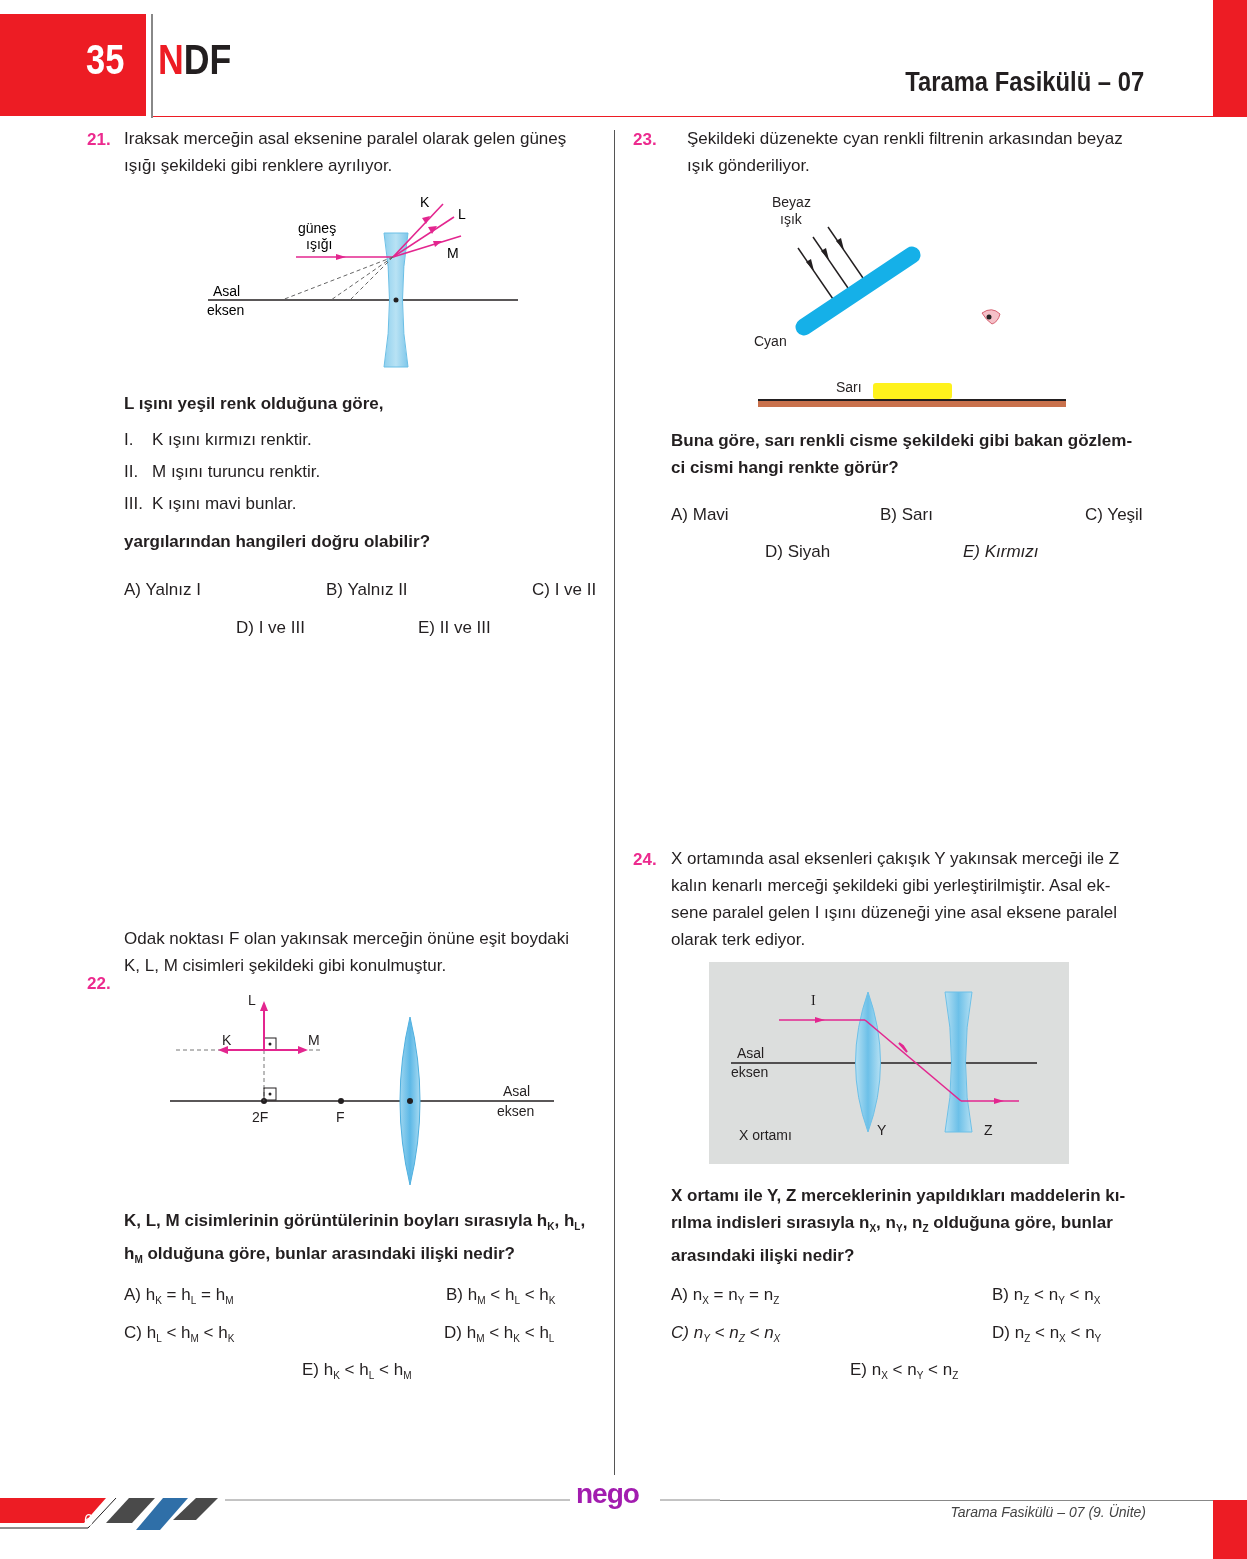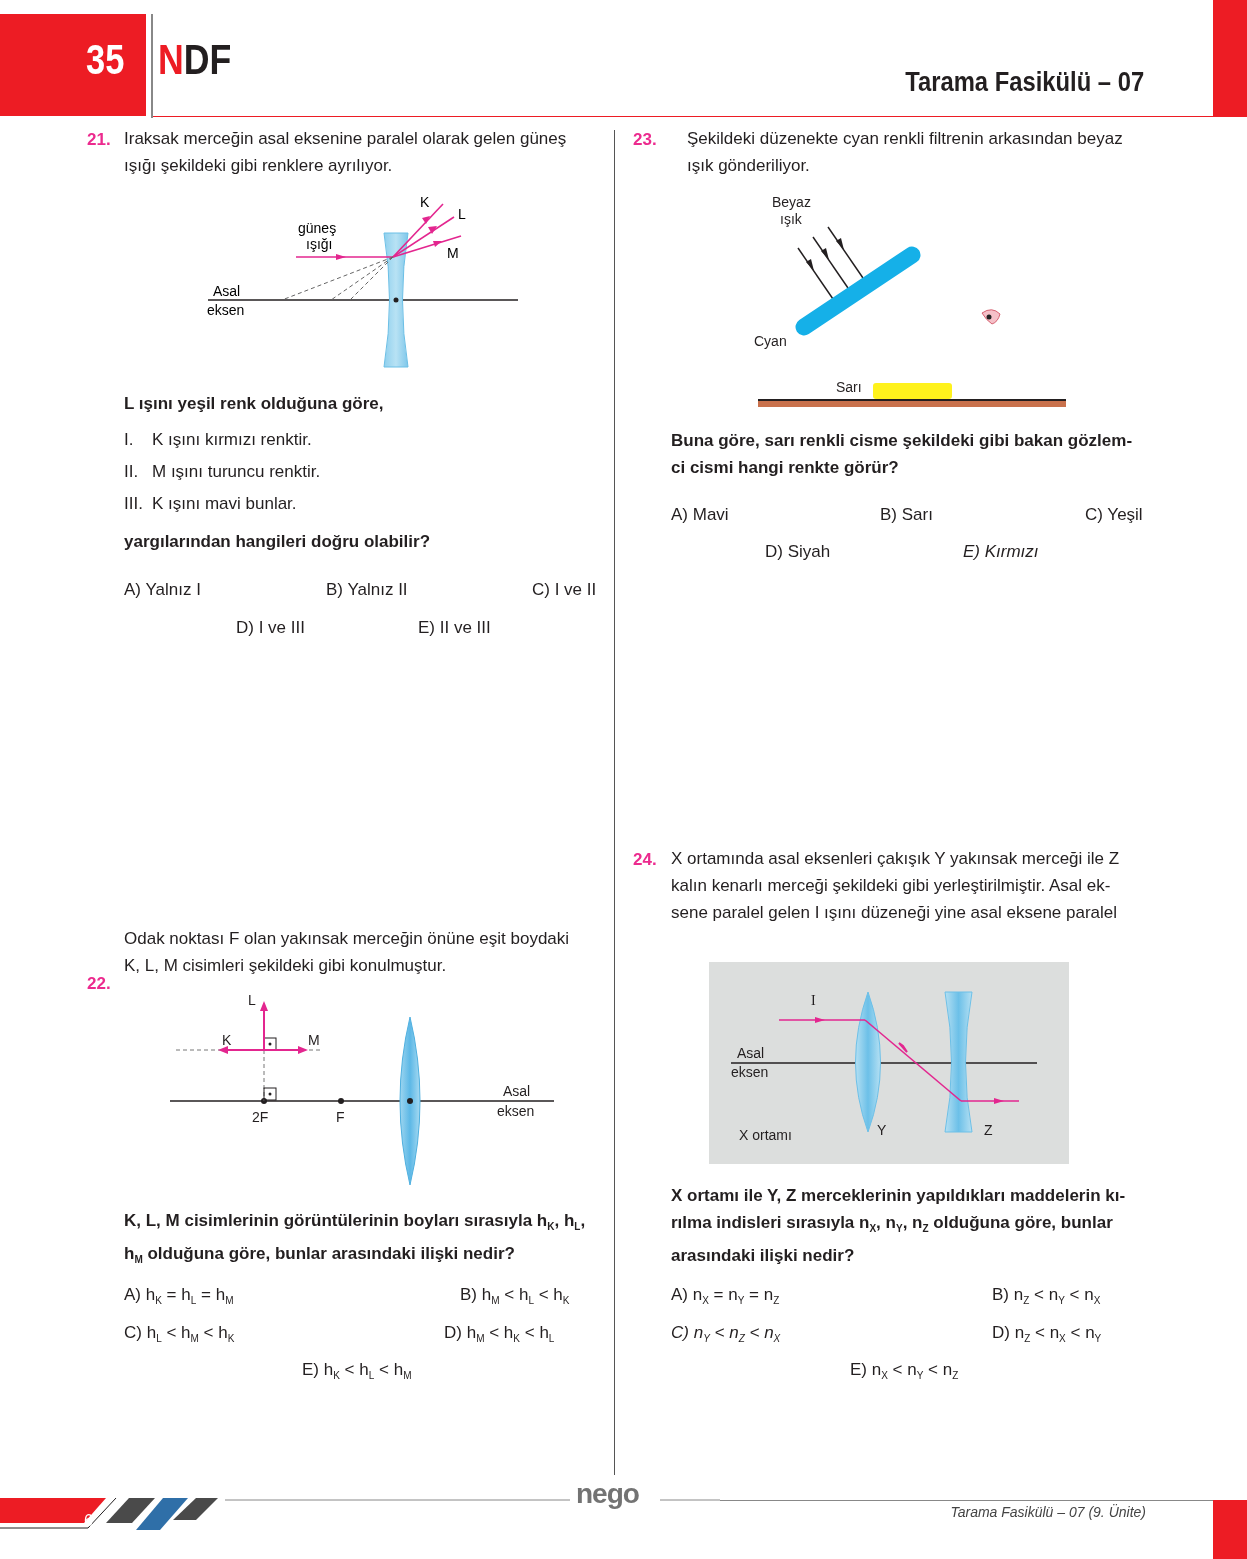--- a/index.html
+++ b/index.html
@@ -137,21 +137,21 @@
   <text x="176" y="137" font-size="14" fill="#231f20">F</text>
   <text x="343" y="111" font-size="14" fill="#231f20">Asal</text>
   <text x="337" y="131" font-size="14" fill="#231f20">eksen</text>
 </svg>
 
 <div class="abs text bold" style="left:124px;top:1207px;width:490px;">
   <div><span>K, L, M cisimlerinin görüntülerinin boyları sırasıyla h</span><sub class="s">K</sub>, h<sub class="s">L</sub>,</div>
   <div>h<sub class="s">M</sub> <span>olduğuna göre, bunlar arasındaki ilişki nedir?</span></div>
 </div>
 <div class="abs opt q22opt" style="left:124px;top:1285px;"><span>A) </span><span>h<sub class="s">K</sub></span><span> = </span><span>h<sub class="s">L</sub></span><span> = </span><span>h<sub class="s">M</sub></span></div>
-<div class="abs opt q22opt" style="left:460px;top:1285px;"><span>B) </span><span>h<sub class="s">M</sub></span><span> &lt; </span><span>h<sub class="s">L</sub></span><span> &lt; </span><span>h<sub class="s">K</sub></span></div>
+<div class="abs opt q22opt" style="left:446px;top:1285px;"><span>B) </span><span>h<sub class="s">M</sub></span><span> &lt; </span><span>h<sub class="s">L</sub></span><span> &lt; </span><span>h<sub class="s">K</sub></span></div>
 <div class="abs opt q22opt" style="left:124px;top:1323px;"><span>C) </span><span>h<sub class="s">L</sub></span><span> &lt; </span><span>h<sub class="s">M</sub></span><span> &lt; </span><span>h<sub class="s">K</sub></span></div>
 <div class="abs opt q22opt" style="left:444px;top:1323px;"><span>D) </span><span>h<sub class="s">M</sub></span><span> &lt; </span><span>h<sub class="s">K</sub></span><span> &lt; </span><span>h<sub class="s">L</sub></span></div>
 <div class="abs opt q22opt" style="left:302px;top:1360px;"><span>E) </span><span>h<sub class="s">K</sub></span><span> &lt; </span><span>h<sub class="s">L</sub></span><span> &lt; </span><span>h<sub class="s">M</sub></span></div>
 
 <div class="abs qnum" style="left:633px;top:130px;">23.</div>
 <div class="abs text" style="left:671px;top:125px;width:480px;margin-left:16px;">
   <div>Şekildeki düzenekte cyan renkli filtrenin arkasından beyaz</div>
   <div>ışık gönderiliyor.</div>
 </div>
 
@@ -184,20 +184,21 @@
 <div class="abs opt" style="left:880px;top:505px;">B) Sarı</div>
 <div class="abs opt" style="left:1085px;top:505px;">C) Yeşil</div>
 <div class="abs opt" style="left:765px;top:542px;">D) Siyah</div>
 <div class="abs opt" style="left:963px;top:542px;font-style:italic;">E) Kırmızı</div>
 
 <div class="abs qnum" style="left:633px;top:850px;">24.</div>
 <div class="abs text" style="left:671px;top:845px;width:480px;">
   <div>X ortamında asal eksenleri çakışık Y yakınsak merceği ile Z</div>
   <div>kalın kenarlı merceği şekildeki gibi yerleştirilmiştir. Asal ek-</div>
   <div>sene paralel gelen I ışını düzeneği yine asal eksene paralel</div>
+  <div>olarak terk ediyor.</div>
 </div>
 
 <svg class="abs" style="left:709px;top:962px;" width="360" height="202">
   <defs>
     <linearGradient id="lensg3" x1="0" x2="1">
         <stop offset="0" stop-color="#b5e0f3"></stop>
         <stop offset="0.5" stop-color="#6cc0e8"></stop>
         <stop offset="1" stop-color="#b5e0f3"></stop>
       </linearGradient>
   </defs>
@@ -233,15 +234,15 @@
 <svg class="abs" style="left:0;top:1490px;" width="720" height="50">
   <polygon points="0,8 106,8 84,33 0,33" fill="#ed1c24"></polygon>
   <polyline points="0,38 88,38 116,8" fill="none" stroke="#231f20" stroke-width="1"></polyline>
   <polygon points="129,8 155,8 132,33 106,33" fill="#4a4a4a"></polygon>
   <polygon points="163,8 188,8 160,40 136,40" fill="#2f6fa8"></polygon>
   <polygon points="196,8 218,8 196,30 173,30" fill="#4a4a4a"></polygon>
   <line x1="225" y1="10" x2="570" y2="10" stroke="#888" stroke-width="1"></line>
   <line x1="660" y1="10" x2="720" y2="10" stroke="#888" stroke-width="1"></line>
 </svg>
 <div class="abs foot-num">6</div>
-<div class="abs" style="left:576px;top:1478px;font-size:28px;font-weight:bold;color:#737373;letter-spacing:-1px;">nego</div>
+<div class="abs" style="left:576px;top:1478px;font-size:28px;font-weight:bold;color:#a21caf;letter-spacing:-1px;">nego</div>
 <div class="abs" style="left:720px;top:1500px;width:493px;height:1px;background:#888;"></div>
 <div class="abs foot-text">Tarama Fasikülü – 07 (9. Ünite)</div>
 
 </body></html>

